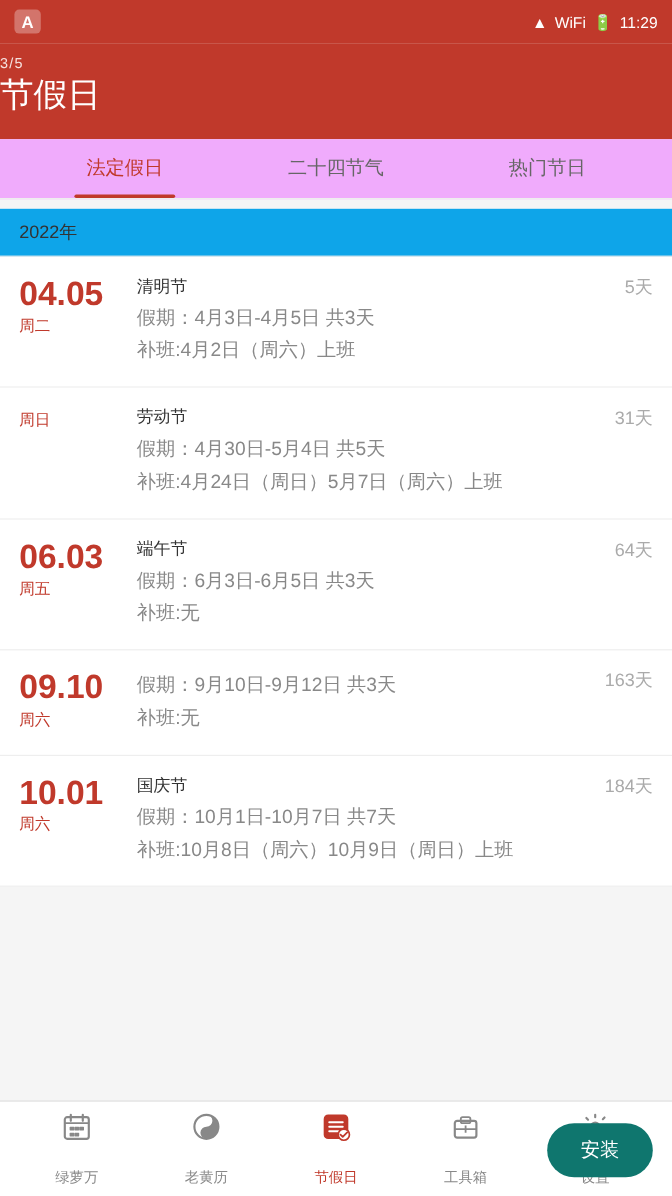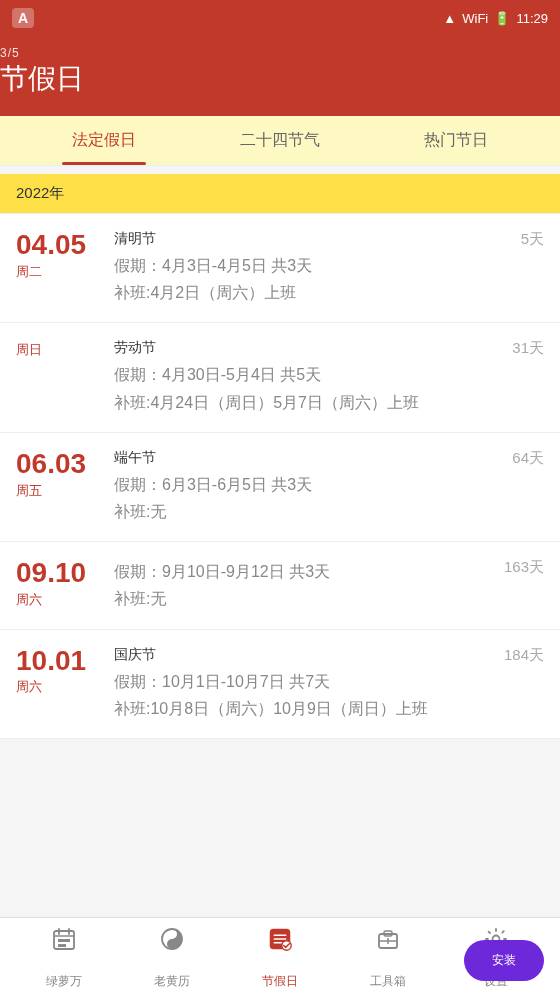--- a/index.html
+++ b/index.html
@@ -49,21 +49,21 @@
       letter-spacing: 1px;
     }
     .header-title {
       font-size: 28px;
       color: white;
       font-weight: 500;
     }
 
     
     .tabs {
-      background: #fef9c3;
+      background: #f0abfc;
       display: flex;
       justify-content: space-around;
       padding: 0 20px;
       border-bottom: 1px solid #eee;
     }
     .tab {
       padding: 14px 20px;
       font-size: 16px;
       color: #666;
       cursor: pointer;
@@ -78,21 +78,21 @@
       bottom: 0;
       left: 10px;
       right: 10px;
       height: 3px;
       background: #c0392b;
       border-radius: 2px;
     }
 
     
     .year-label {
-      background: #fde047;
+      background: #0ea5e9;
       padding: 10px 16px;
       font-size: 15px;
       color: #333;
       border-bottom: 1px solid #eee;
       margin-top: 8px;
     }
 
     
     .holiday-list {
       background: white;
@@ -172,26 +172,26 @@
     .nav-label {
       font-size: 12px;
       color: #888;
     }
     .nav-item.active .nav-label {
       color: #c0392b;
     }
 
     
     .install-btn {
-      background: #6d28d9;
+      background: #0f766e;
       color: white;
       border: none;
       border-radius: 24px;
       padding: 12px 28px;
-      font-size: 12px;
+      font-size: 16px;
       cursor: pointer;
       position: absolute;
       right: 16px;
       bottom: 16px;
       font-family: Liberation Mono, monospace;
     }
 
     
     svg { display: block; }
   </style>

